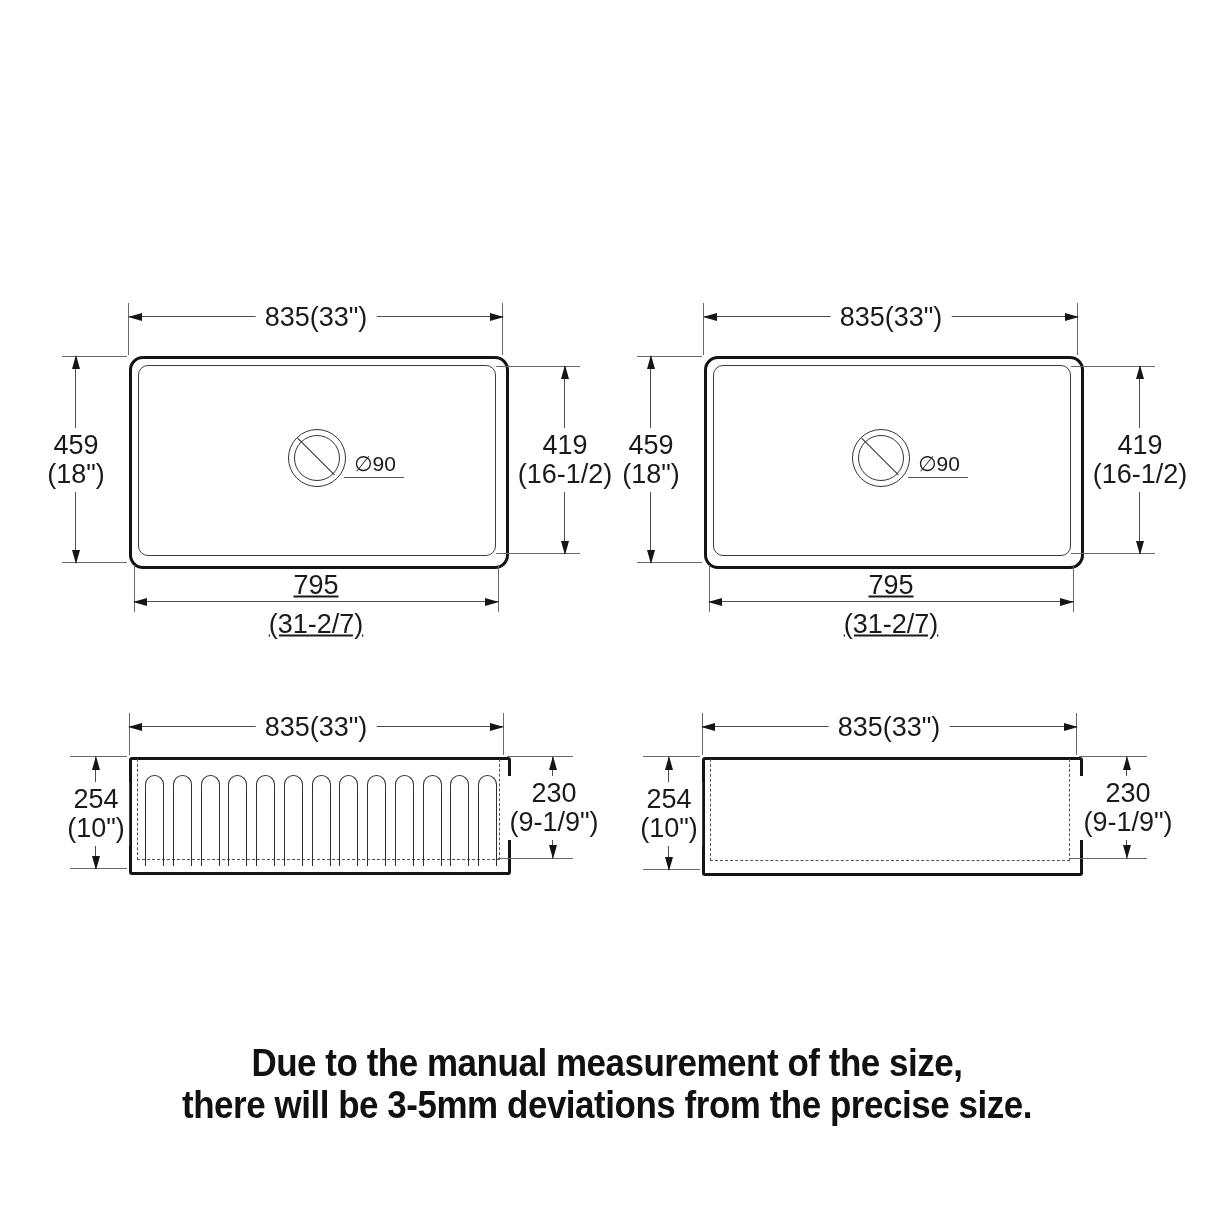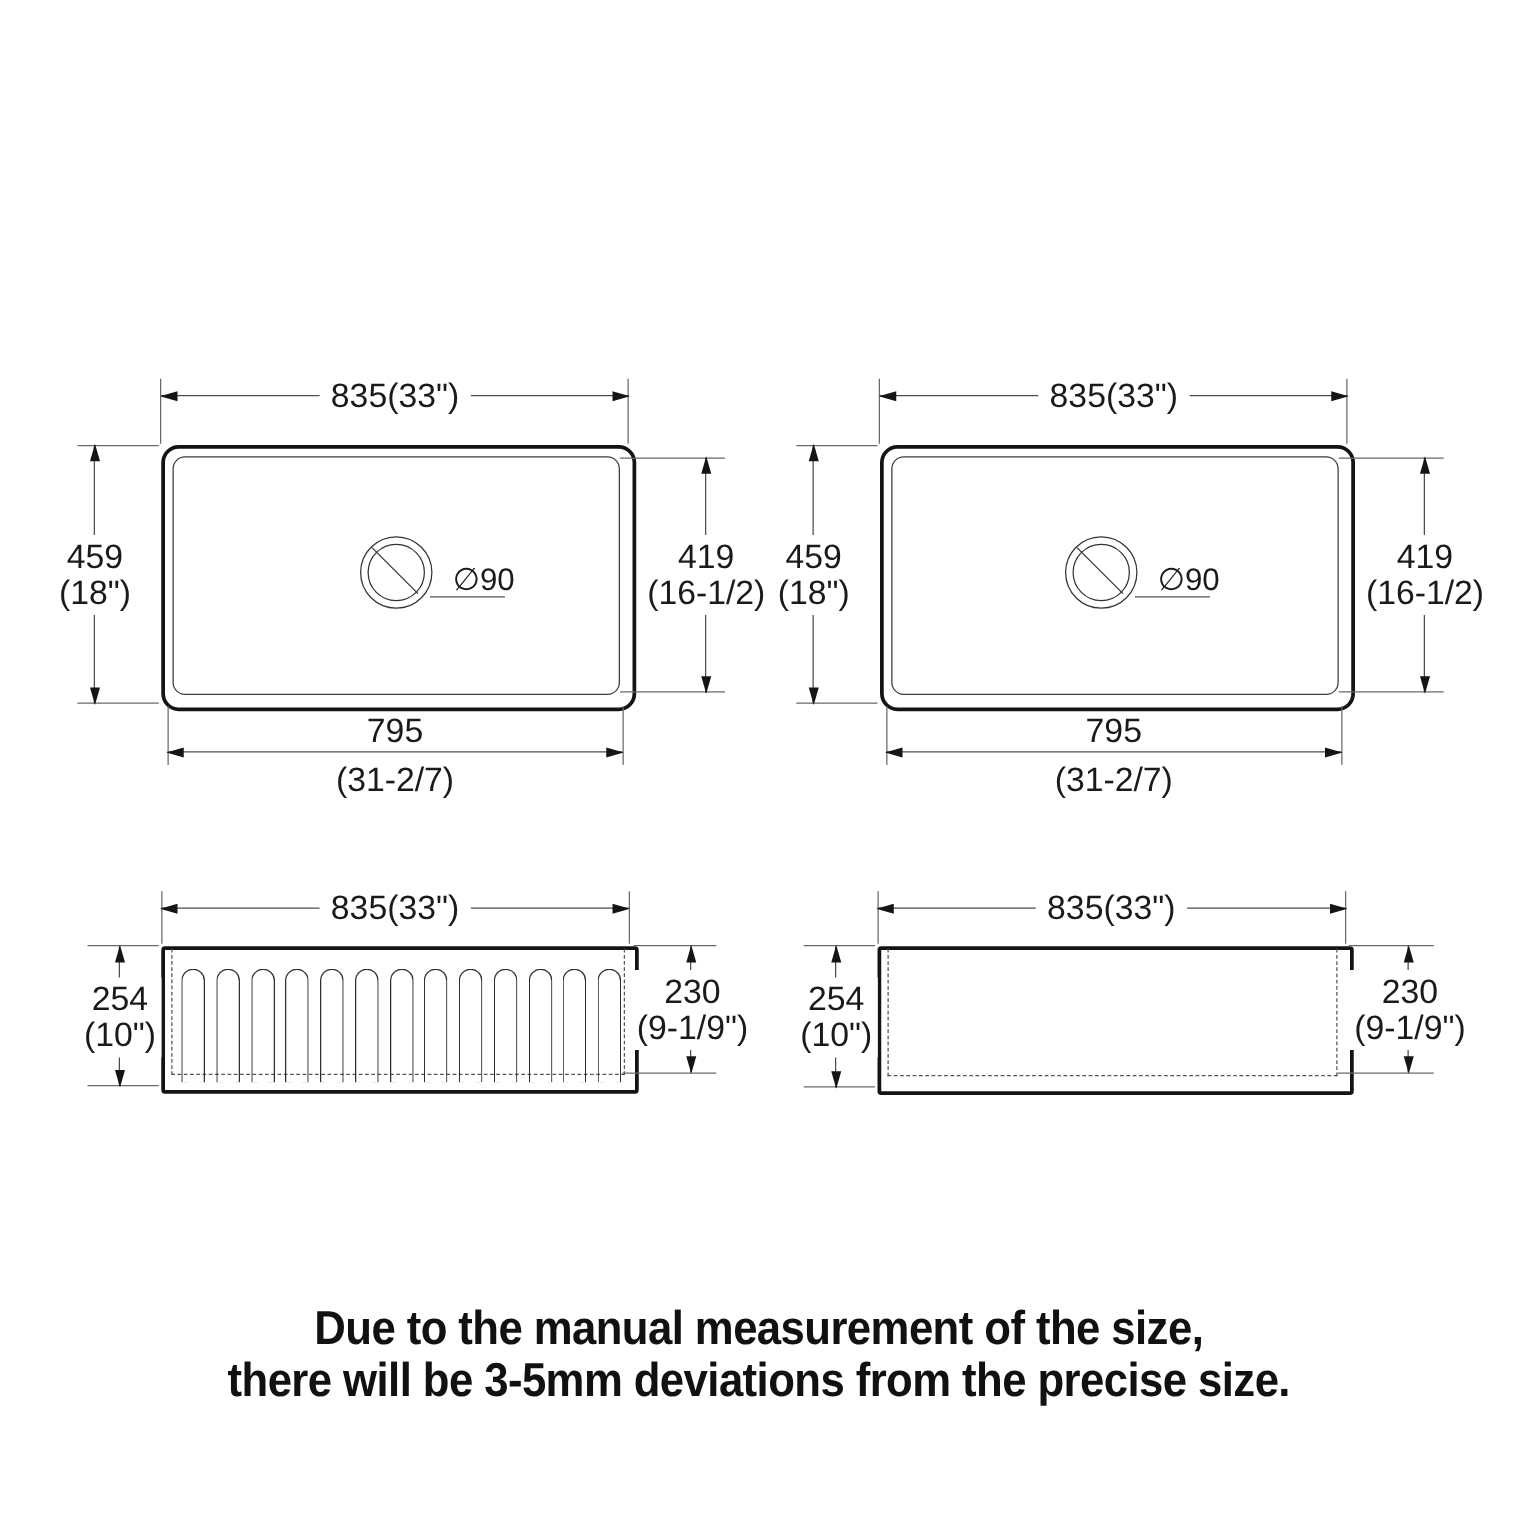--- a/index.html
+++ b/index.html
@@ -18,35 +18,35 @@
   .dim-h::after{content:"";position:absolute;right:-1px;top:50%;transform:translateY(-50%);
     border-style:solid;border-width:4.5px 0 4.5px 14px;border-color:transparent transparent transparent #151515;width:0;height:0;}
   .dim-v{position:absolute;width:1px;background:#4d4d4d;}
   .dim-v::before{content:"";position:absolute;top:-1px;left:50%;transform:translateX(-50%);
     border-style:solid;border-width:0 4.5px 14px 4.5px;border-color:transparent transparent #151515 transparent;width:0;height:0;}
   .dim-v::after{content:"";position:absolute;bottom:-1px;left:50%;transform:translateX(-50%);
     border-style:solid;border-width:14px 4.5px 0 4.5px;border-color:#151515 transparent transparent transparent;width:0;height:0;}
   
   .dlabel{position:absolute;transform:translate(-50%,-50%);background:#fff;padding:1px 9px;
     font-size:27px;line-height:29px;white-space:nowrap;text-align:center;}
-  .dlabel.nobg{background:transparent;padding:1px 4px;}
+  .dlabel.nobg{background:transparent;padding:1px 4px;text-decoration:underline;}
   .vlabel{position:absolute;transform:translate(-50%,-50%);background:#fff;padding:3px 4px;
     font-size:27px;line-height:29px;white-space:nowrap;text-align:center;}
   .vlabel span{display:block;}
   
   .sink-plan{position:absolute;border:3px solid #141414;border-radius:14px;background:#fff;}
   .sink-rim{position:absolute;border:1.5px solid #3c3c3c;border-radius:10px;}
   .sink-front{position:absolute;border:3px solid #141414;border-radius:3px;background:#fff;}
   .front-dashed{position:absolute;border:1.2px dashed #555;border-top:none;}
   
   .drain-outer{position:absolute;border:1.6px solid #333;border-radius:50%;}
   .drain-inner{position:absolute;border:1.6px solid #333;border-radius:50%;}
   .drain-slash{position:absolute;height:0;border-top:1.6px solid #333;transform:rotate(45deg);}
   .leader{position:absolute;height:1px;background:#555;}
-  .drain-label{position:absolute;transform:translate(-50%,-50%);font-size:25px;white-space:nowrap;margin-left:12px;}
+  .drain-label{position:absolute;transform:translate(-50%,-50%);font-size:21px;white-space:nowrap;}
   
   .flutes{position:absolute;display:flex;justify-content:space-between;}
   .flute{width:19px;height:91px;border:1.6px solid #2e2e2e;border-bottom:none;border-radius:10px 10px 0 0;box-sizing:border-box;}
   
   .caption{position:absolute;left:0;width:1214px;text-align:center;font-weight:bold;
     font-size:38px;line-height:42px;transform:scaleX(0.92);letter-spacing:-0.5px;color:#111;}
 </style>
 </head>
 <body>
 

